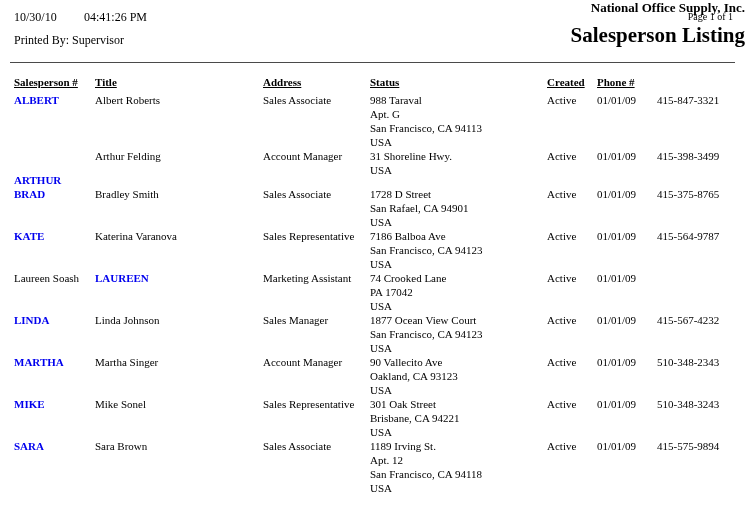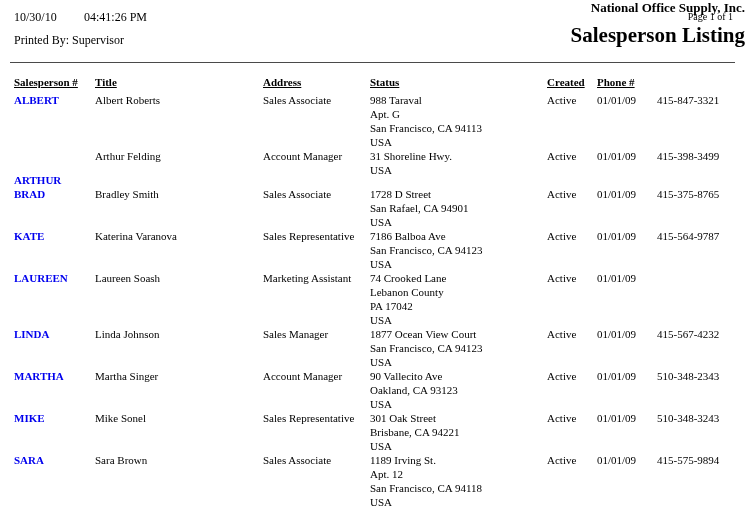--- a/index.html
+++ b/index.html
@@ -112,26 +112,25 @@
           <div class="cell addr">
             <div>7186 Balboa Ave</div>
             <div>San Francisco, CA 94123</div>
             <div>USA</div>
           </div>
           <div class="cell">Active</div>
           <div class="cell">01/01/09</div>
           <div class="cell">415-564-9787</div>
         </div>
         <div class="trow">
+          <div class="cell">Laureen Soash</div>
           <div class="cell code" style="color: rgb(0, 0, 238);">LAUREEN</div>
-          <div class="cell">Laureen Soash</div>
           <div class="cell">Marketing Assistant</div>
           <div class="cell addr">
             <div>74 Crooked Lane</div>
-            <div>Lebanon County</div>
             <div>PA 17042</div>
             <div>USA</div>
           </div>
           <div class="cell">Active</div>
           <div class="cell">01/01/09</div>
           <div class="cell"></div>
         </div>
         <div class="trow">
           <div class="cell code" style="color: rgb(0, 0, 238);">LINDA</div>
           <div class="cell">Linda Johnson</div>

